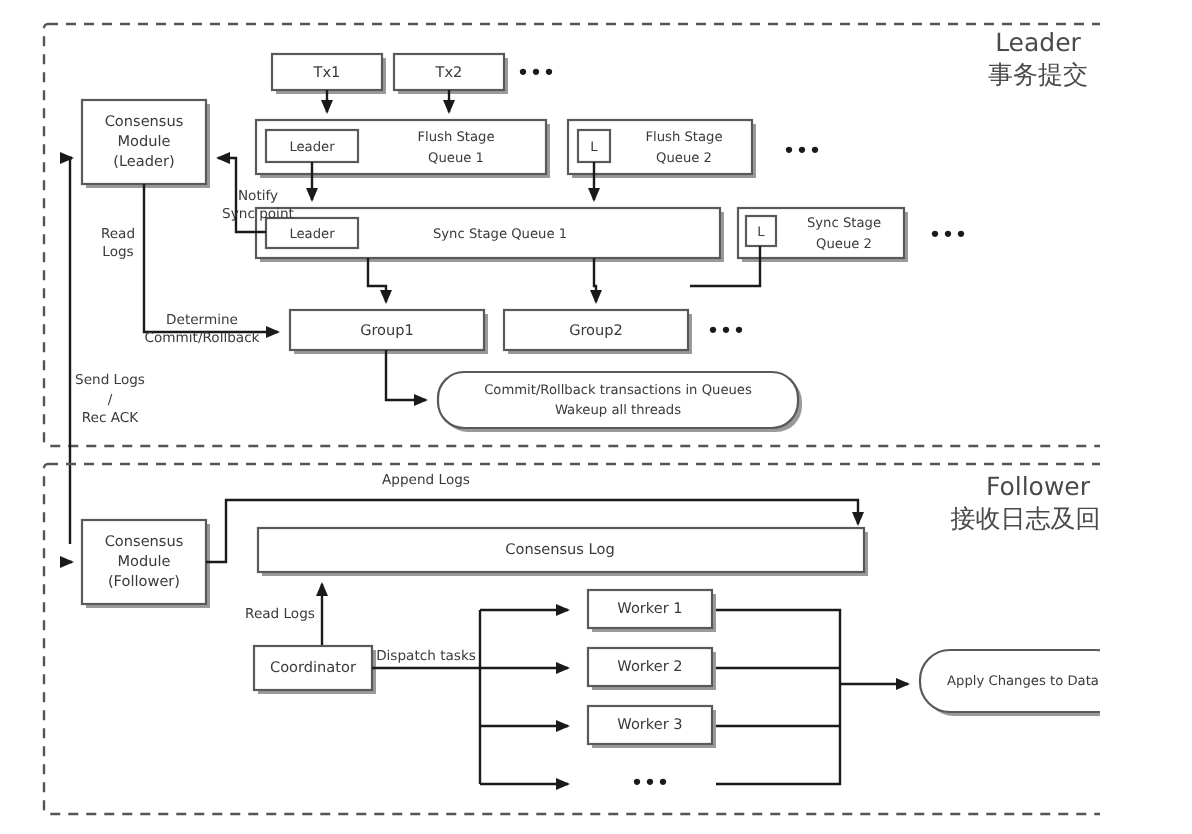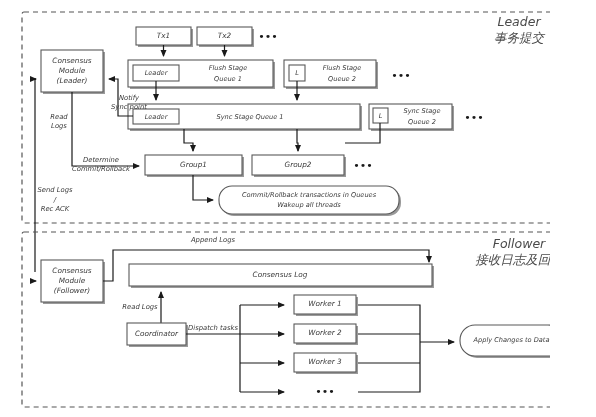--- a/index.html
+++ b/index.html
@@ -7,21 +7,20 @@
     padding: 0;
     background: #ffffff;
   }
   #root {
     position: relative;
     width: 550px;
     height: 417px;
     background: #ffffff;
     font-family: "DejaVu Sans", sans-serif;
     overflow: hidden;
-    font-style: italic;
   }
   svg { display: block; }
   .dashpanel {
     fill: none;
     stroke: #555555;
     stroke-width: 1.2;
     stroke-dasharray: 5 4;
   }
   .box {
     fill: #ffffff;

